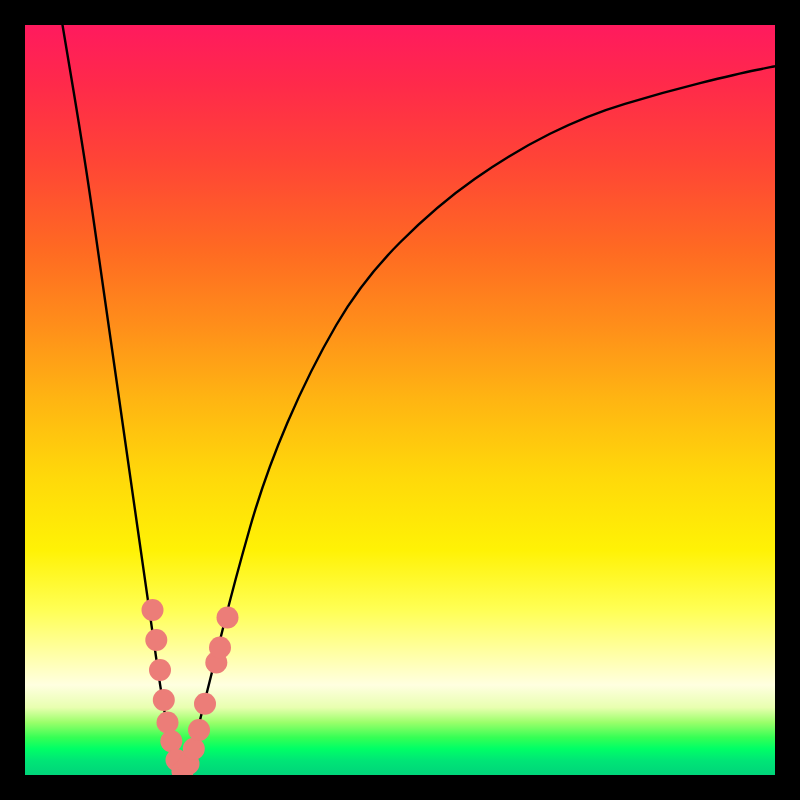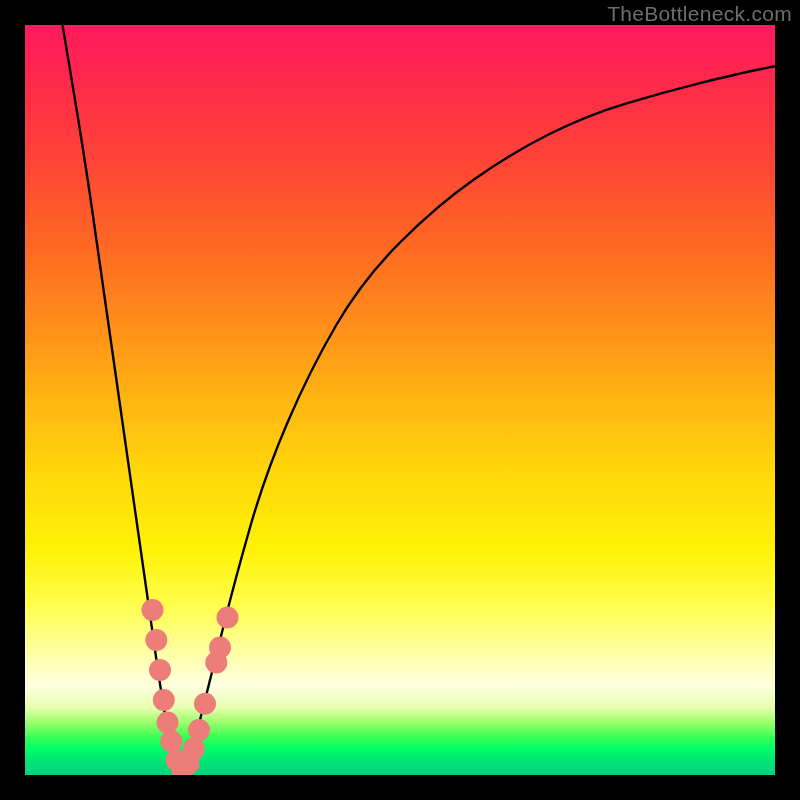--- a/index.html
+++ b/index.html
@@ -78,14 +78,13 @@
           <circle cx="163.5" cy="738.8" r="11" fill="#ec7d78"></circle>
           <circle cx="168.8" cy="723.8" r="11" fill="#ec7d78"></circle>
           <circle cx="174.0" cy="705.0" r="11" fill="#ec7d78"></circle>
           <circle cx="180.0" cy="678.8" r="11" fill="#ec7d78"></circle>
           <circle cx="191.3" cy="637.5" r="11" fill="#ec7d78"></circle>
           <circle cx="195.0" cy="622.5" r="11" fill="#ec7d78"></circle>
           <circle cx="202.5" cy="592.5" r="11" fill="#ec7d78"></circle>
         </g>
     </svg>
   </div>
-  <div class="watermark">TheBottleneck.com</div>
 </div>
 
 </body></html>

